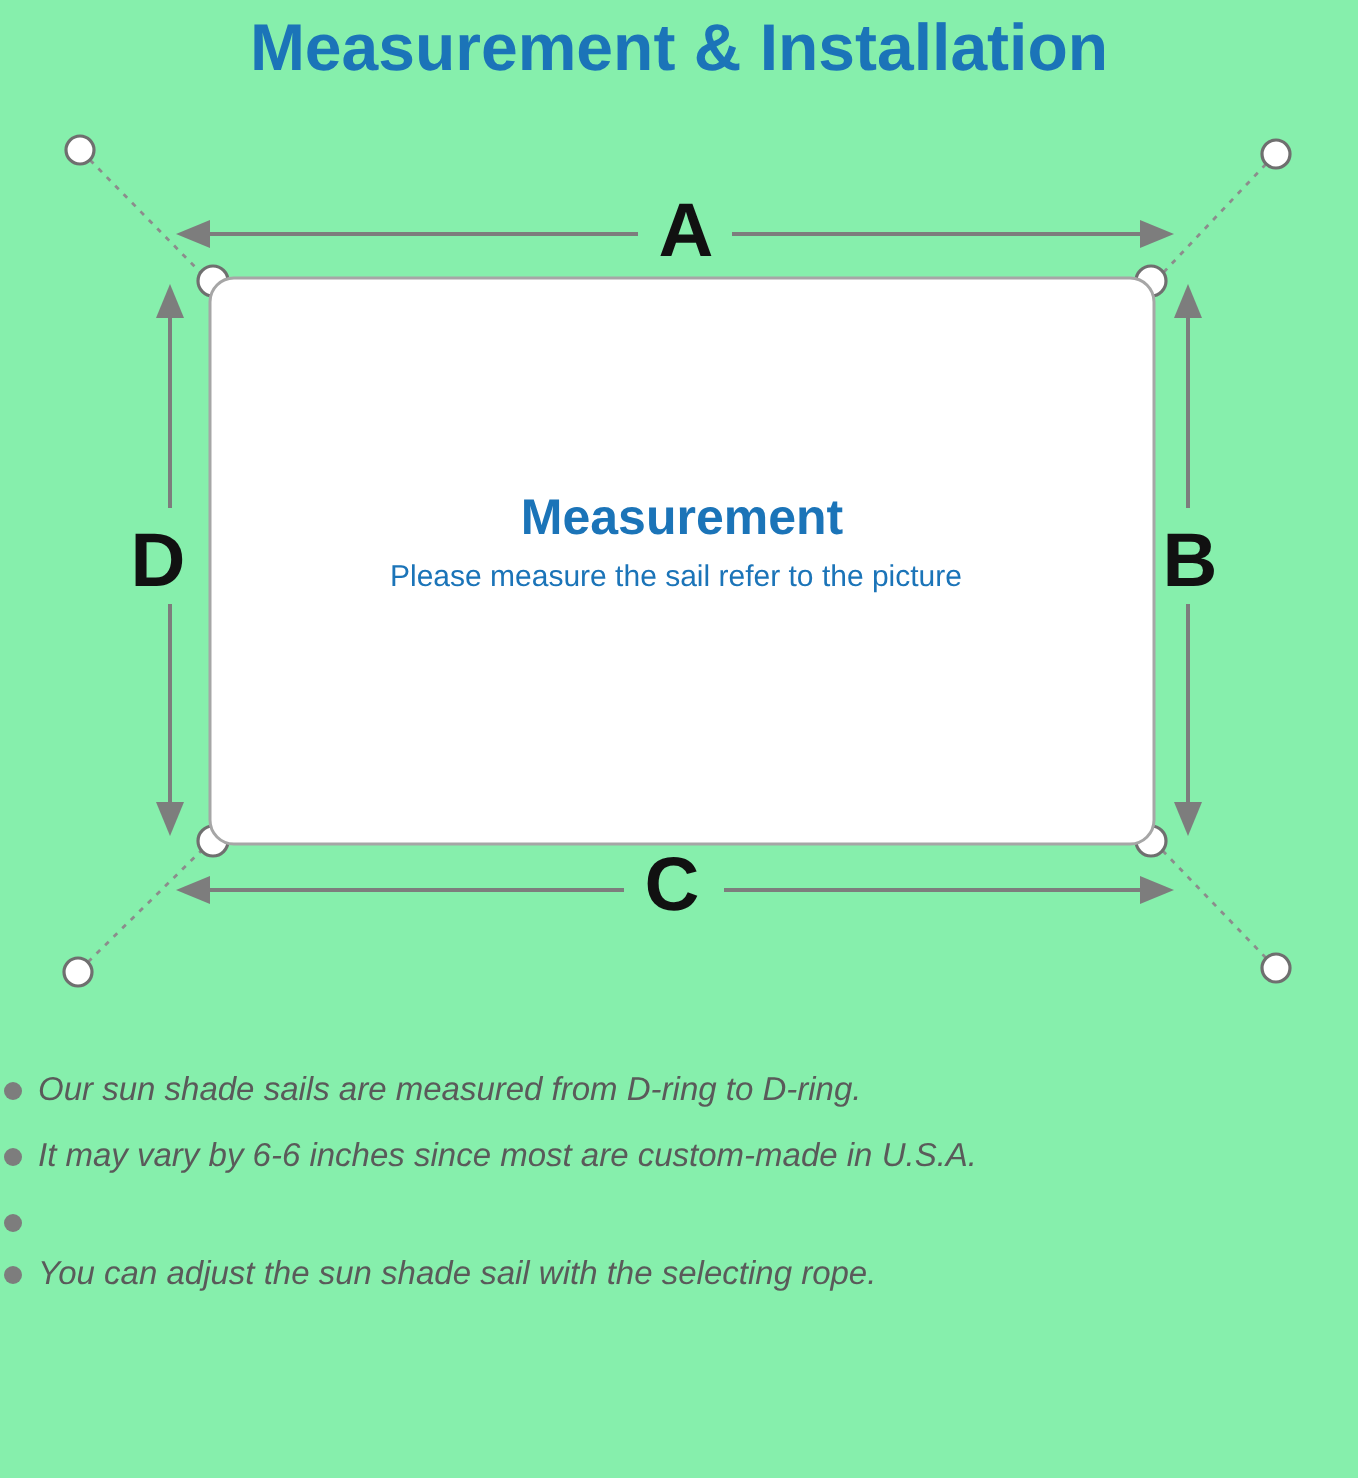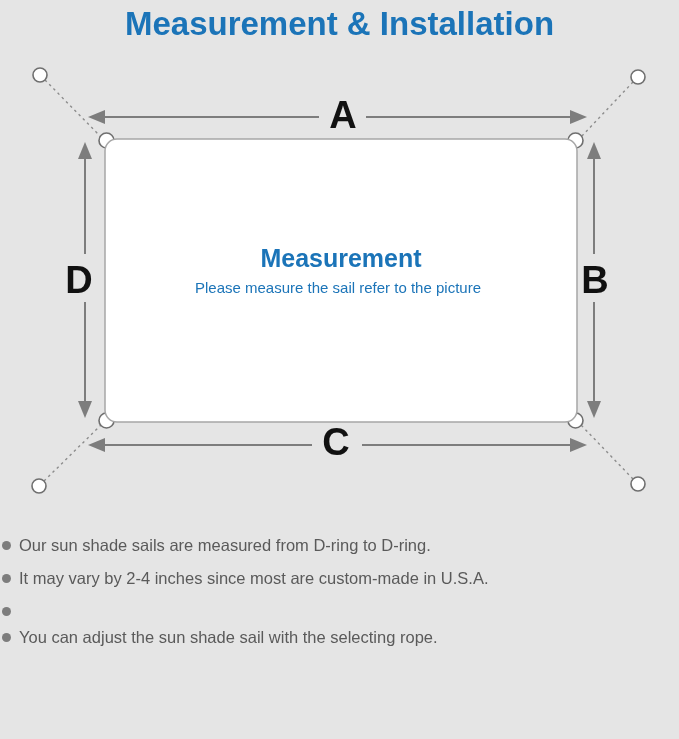--- a/index.html
+++ b/index.html
@@ -5,21 +5,21 @@
   * { box-sizing: border-box; }
   html, body { margin: 0; padding: 0; }
   body {
     width: 679px; height: 739px;
     background: #ffffff;
     font-family: "Liberation Sans", sans-serif;
   }
   .page {
     position: relative;
     width: 679px; height: 739px;
-    background: #e5e5e5;
+    background: #86efac;
     overflow: hidden;
   }
   .title {
     position: absolute;
     top: 0; left: 0;
     width: 679px;
     margin: 0;
     text-align: center;
     font-size: 33px;
     font-weight: bold;
@@ -91,20 +91,21 @@
     flex: 0 0 9px;
     width: 9px; height: 9px;
     border-radius: 50%;
     background: #7d7d7d;
     margin-top: 7px;
     margin-right: 8px;
   }
   .note-text {
     white-space: pre-line;
     max-width: 660px;
+    font-style: italic;
   }
 </style>
 </head>
 <body>
 
 <div class="page">
 
   <h1 class="title">Measurement &amp; Installation</h1>
 
   <svg class="diagram" width="679" height="455" viewBox="0 0 679 455" xmlns="http://www.w3.org/2000/svg">
@@ -163,21 +164,21 @@
     <text class="center-sub" x="338" y="245">Please measure the sail refer to the picture</text>
   </svg>
 
   <ul class="notes">
     <li class="note">
       <span class="bullet"></span>
       <span class="note-text">Our sun shade sails are measured from D-ring to D-ring.</span>
     </li>
     <li class="note">
       <span class="bullet"></span>
-      <span class="note-text">It may vary by 2-4 inches since most are custom-made in U.S.A.</span>
+      <span class="note-text">It may vary by 6-6 inches since most are custom-made in U.S.A.</span>
     </li>
     <li class="note">
       <span class="bullet"></span>
     </li>
     <li class="note">
       <span class="bullet"></span>
       <span class="note-text">You can adjust the sun shade sail with the selecting rope.</span>
     </li>
   </ul>
 

